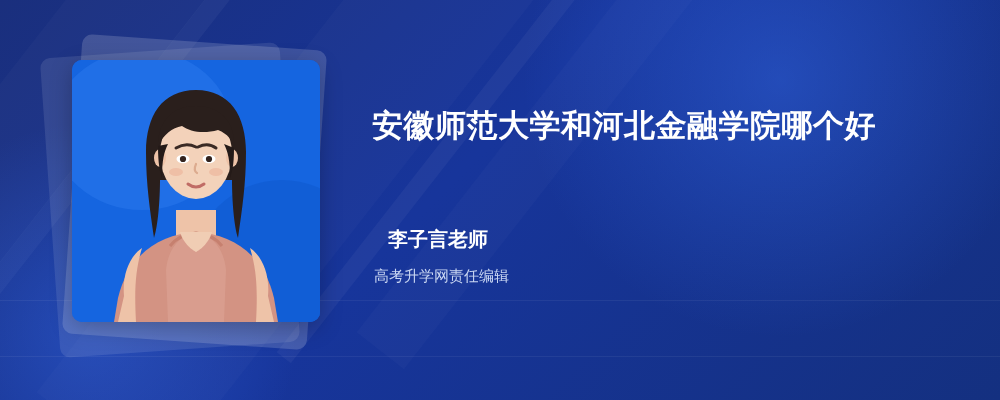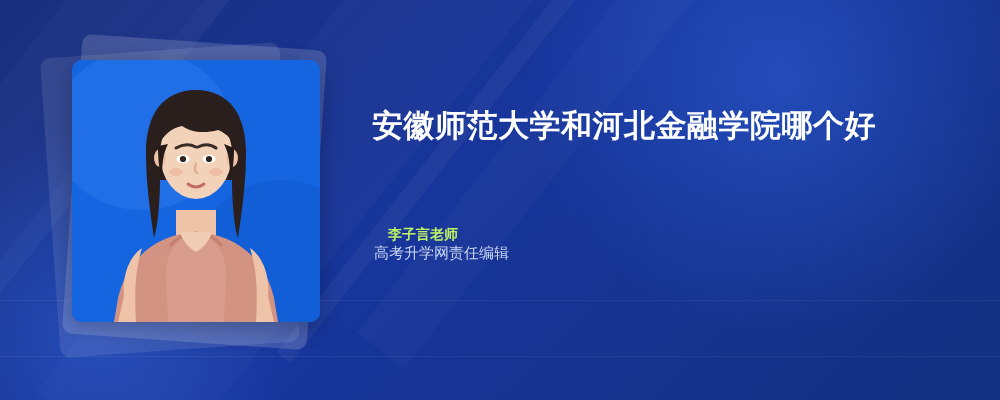--- a/index.html
+++ b/index.html
@@ -61,27 +61,27 @@
     color:#ffffff;
     font-size:31px;
     line-height:52px;
     font-weight:bold;
     letter-spacing:0.5px;
     max-width:560px;
     margin-top:28px;
   }
   #author {
     margin-top:74px;
-    color:#bef264;
-    font-size:14px;
+    color:#ffffff;
+    font-size:20px;
     font-weight:bold;
     padding-left:16px;
   }
   #byline {
-    margin-top:0;
+    margin-top:14px;
     color:#c9d6f2;
     font-size:15px;
     padding-left:2px;
   }
 </style>
 </head>
 <body>
 
 <div id="bg">
 

